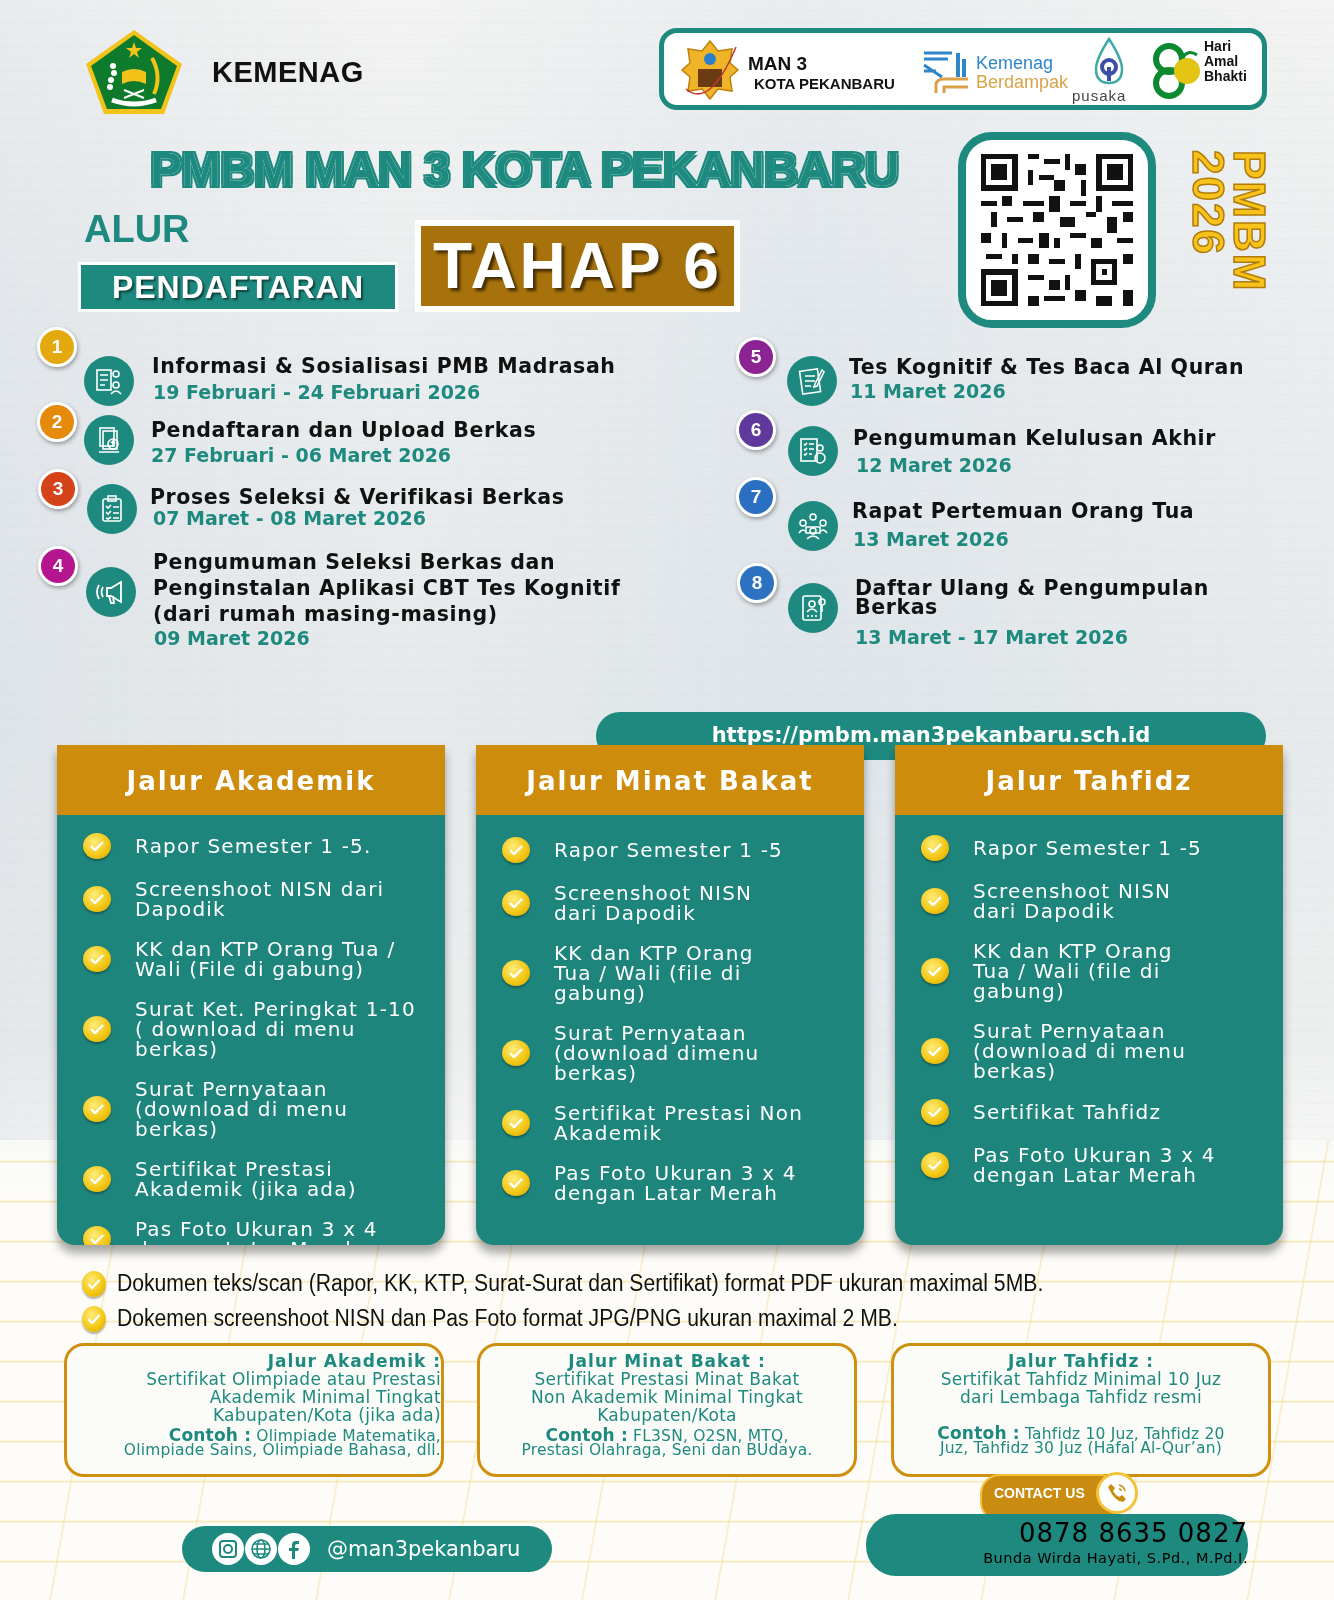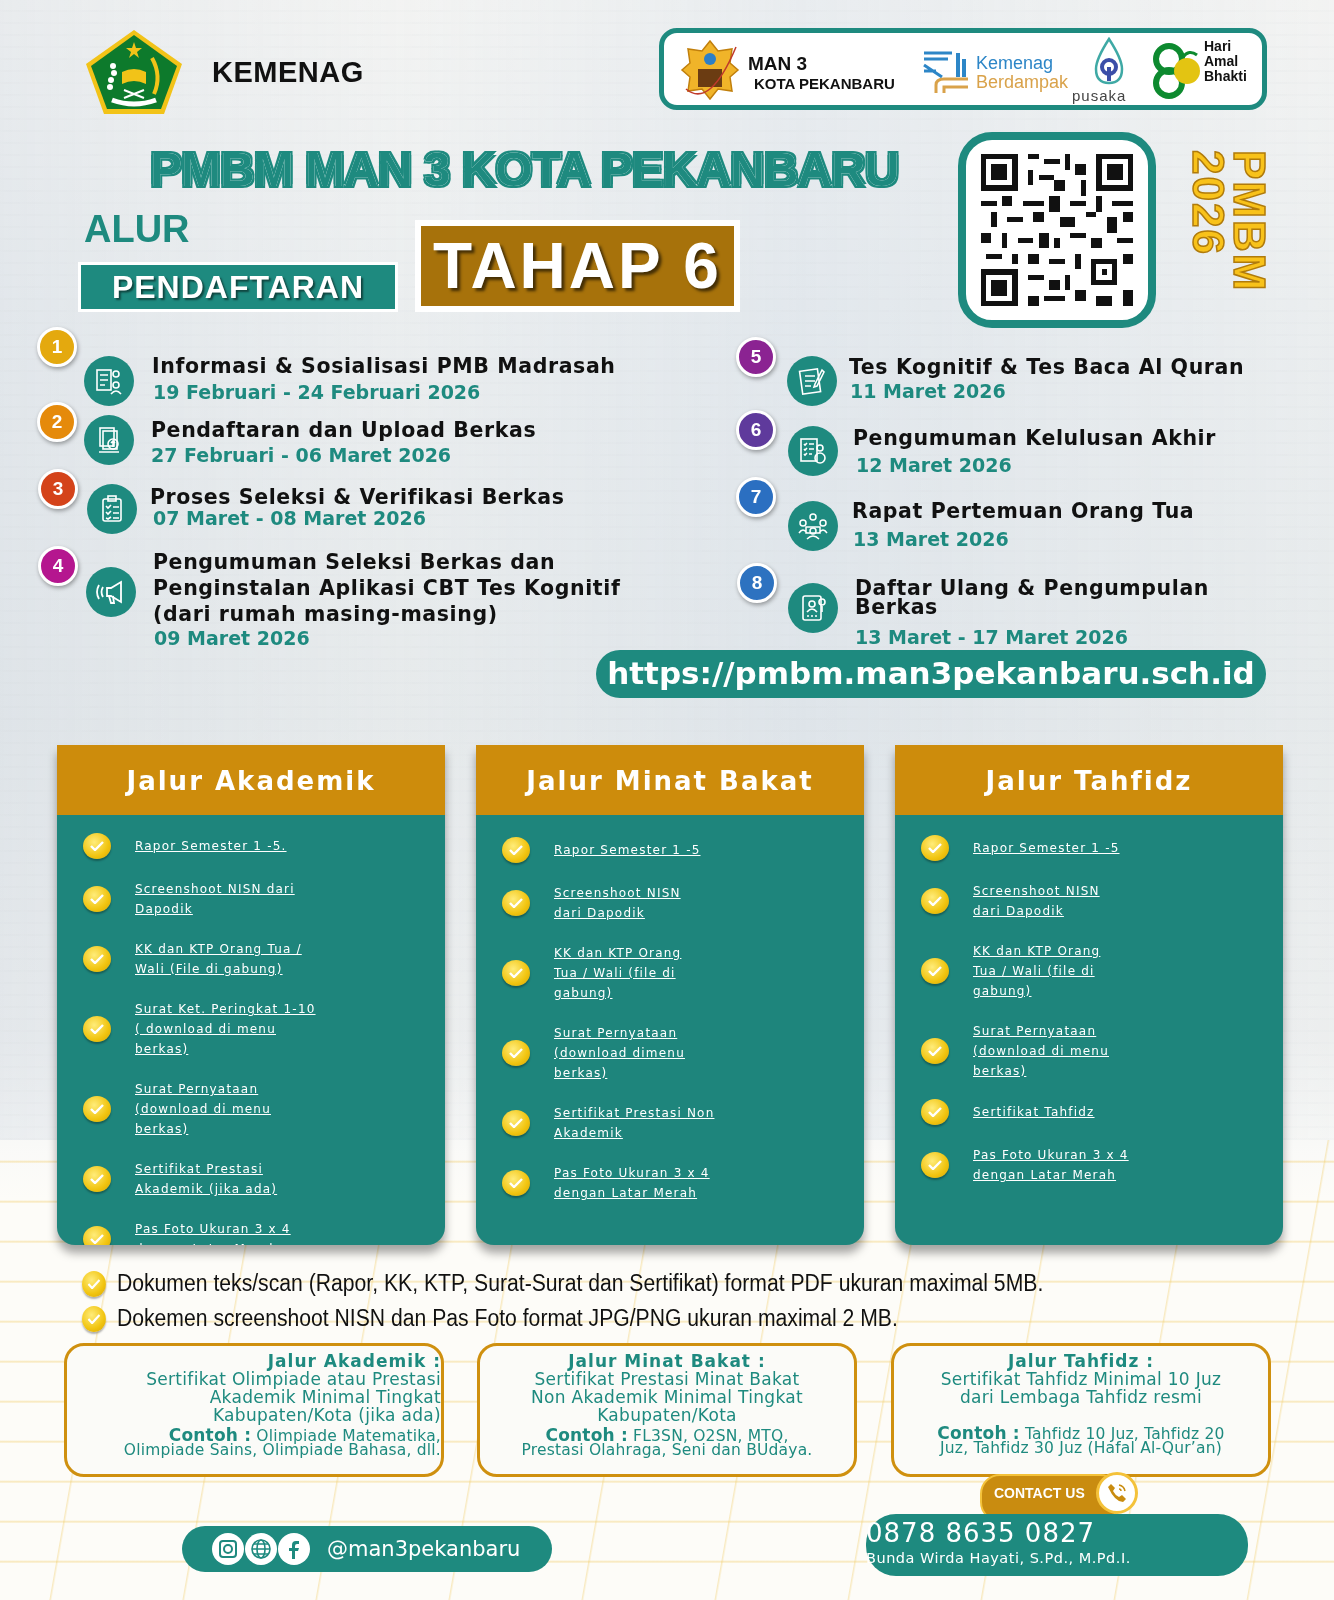--- a/index.html
+++ b/index.html
@@ -54,42 +54,42 @@
 
   
   .step-badge { width: 40px; height: 40px; border-radius: 50%; border: 3px solid #fff; color: #fff; font-family: "Liberation Sans", sans-serif; font-weight: 700; font-size: 19px; text-align: center; line-height: 34px; box-shadow: 1px 2px 4px rgba(0,0,0,0.35); }
   .step-icon { width: 50px; height: 50px; border-radius: 50%; background: #1e8a7f; display: flex; align-items: center; justify-content: center; }
   .step-title { font-family: "DejaVu Sans", sans-serif; font-weight: 700; font-size: 20.5px; color: #111; letter-spacing: 0.6px; line-height: 26px; white-space: nowrap; }
   .step-date { font-family: "DejaVu Sans", sans-serif; font-weight: 700; font-size: 19px; color: #1e8a7f; line-height: 24px; white-space: nowrap; }
 
   
   .berkas-box { left: 58px; top: 655px; width: 425px; height: 78px; background: #fff; padding: 7px 8px; }
   .berkas-inner { width: 100%; height: 100%; background: #1e8a7f; color: #fff; font-family: "DejaVu Sans Mono", monospace; font-weight: 700; font-size: 28px; line-height: 52px; text-align: center; letter-spacing: 0px; }
-  .url-pill { left: 596px; top: 650px; width: 670px; height: 48px; background: #1e8a7f; border-radius: 26px; color: #fff; font-family: "DejaVu Sans", sans-serif; font-weight: 700; font-size: 31px; line-height: 46px; text-align: center; }
+  .url-pill { left: 596px; top: 712px; width: 670px; height: 48px; background: #1e8a7f; border-radius: 26px; color: #fff; font-family: "DejaVu Sans", sans-serif; font-weight: 700; font-size: 21px; line-height: 46px; text-align: center; }
 
   .col { top: 745px; width: 388px; height: 500px; border-radius: 0 0 18px 18px; background: #1e857c; box-shadow: 0 8px 10px rgba(0,0,0,0.35); overflow: hidden; }
   .col-head { height: 70px; background: #cd8c0c; color: #fff; font-family: "DejaVu Sans", sans-serif; font-weight: 700; font-size: 26px; letter-spacing: 2px; text-align: center; line-height: 72px; }
   .col-list { list-style: none; padding: 0 10px 0 26px; }
   .col-item { display: flex; align-items: center; }
   .check { flex: 0 0 28px; width: 28px; height: 26px; border-radius: 50%; background: radial-gradient(circle at 40% 35%, #ffec7a, #f1c40f 60%, #d4a107); margin-right: 24px; display: flex; align-items: center; justify-content: center; box-shadow: 0 2px 2px rgba(0,0,0,0.3); }
-  .item-text { font-family: "DejaVu Sans", sans-serif; font-size: 12px; line-height: 20px; color: #fff; letter-spacing: 1.2px; text-decoration: underline; }
+  .item-text { font-family: "DejaVu Sans", sans-serif; font-size: 20px; line-height: 20px; color: #fff; letter-spacing: 1.2px; }
 
   .note { left: 82px; font-family: "Liberation Sans", sans-serif; font-size: 23px; color: #111; display: flex; align-items: center; white-space: nowrap; transform: scaleX(0.92); transform-origin: 0 50%; }
   .note .check { width: 26px; height: 26px; flex-basis: 26px; margin-right: 12px; }
 
   .req-box { top: 1343px; width: 380px; height: 134px; border: 3px solid #cf900f; border-radius: 20px; background: #fbfbf8; text-align: center; padding-top: 6px; color: #1e8a7f; font-family: "DejaVu Sans", sans-serif; }
   .req-title { font-weight: 700; font-size: 17px; line-height: 18px; letter-spacing: 1px; }
   .req-body { font-size: 17px; line-height: 18px; letter-spacing: 0.3px; }
   .req-example { font-size: 15.5px; line-height: 14px; margin-top: 4px; letter-spacing: 0.2px; }
   .req-example b { font-size: 17px; }
 
   .contact-pill { left: 980px; top: 1474px; width: 155px; height: 38px; }
   .contact-btn { position:absolute; left:0; top:0; width: 140px; height: 48px; border-radius: 20px; background: #c98c10; border: 2px solid #f4c23a; color: #fff; font-family: "Liberation Sans", sans-serif; font-weight: 700; font-size: 14px; line-height: 34px; padding-left: 12px; }
   .contact-phone-icon { position:absolute; left:116px; top:-2px; width: 42px; height: 42px; border-radius: 50%; background: #fff; border: 3px solid #f4c23a; display:flex; align-items:center; justify-content:center; }
-  .phone-pill { left: 866px; top: 1514px; width: 382px; height: 62px; background: #1e8a7f; border-radius: 30px; color: #ffffff; text-align: left; }
+  .phone-pill { left: 866px; top: 1514px; width: 382px; height: 62px; background: #1e8a7f; border-radius: 30px; color: #000000; text-align: right; }
   .phone-number { font-family: "DejaVu Sans", sans-serif; font-size: 26px; line-height: 30px; padding-top: 4px; letter-spacing: 1px; }
   .phone-name { font-family: "DejaVu Sans", sans-serif; font-size: 14.5px; line-height: 20px; letter-spacing: 0.5px; }
 
   .social-pill { left: 182px; top: 1526px; width: 370px; height: 46px; background: #1e8a7f; border-radius: 24px; display: flex; align-items: center; padding-left: 30px; }
   .social-icon { width: 32px; height: 32px; border-radius: 50%; background: #fff; display:flex; align-items:center; justify-content:center; margin-right: 1px; }
   .social-handle { margin-left: 16px; color: #fff; font-family: "DejaVu Sans", sans-serif; font-size: 21px; }
 </style>
 </head>
 <body>
 

